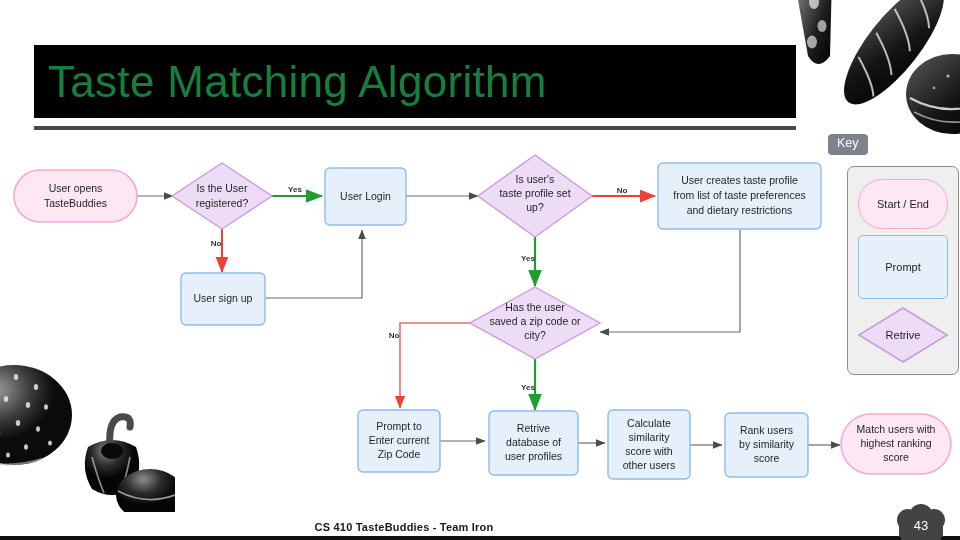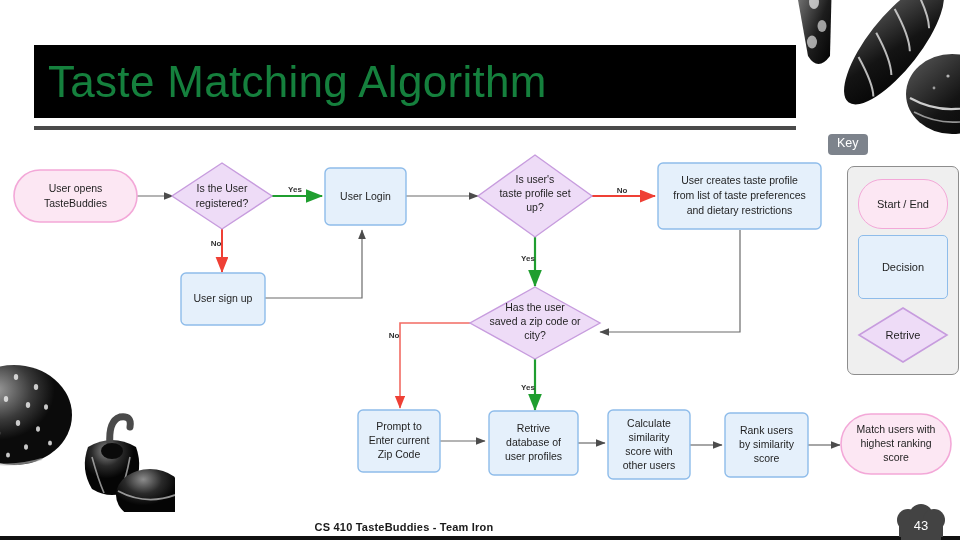--- a/index.html
+++ b/index.html
@@ -412,21 +412,21 @@
       <text class="node-label" x="896" y="458">score</text>
     </g>
   </svg>
 
   <div id="key-badge">Key</div>
   <div id="key-panel">
     <div class="key-item" id="key-startend">
       <span>Start / End</span>
     </div>
     <div class="key-item" id="key-process">
-      <span>Decision</span>
+      <span>Prompt</span>
     </div>
     <div class="key-item" id="key-decision">
       <svg class="diamond-bg" viewBox="0 0 92 58">
         <polygon points="46,2 90,29 46,56 2,29" fill="#eedcf7" stroke="#c79cde" stroke-width="1.6"></polygon>
       </svg>
       <span class="diamond-txt">Retrive</span>
     </div>
   </div>
 
   <div id="footer-text">CS 410 TasteBuddies - Team Iron</div>

